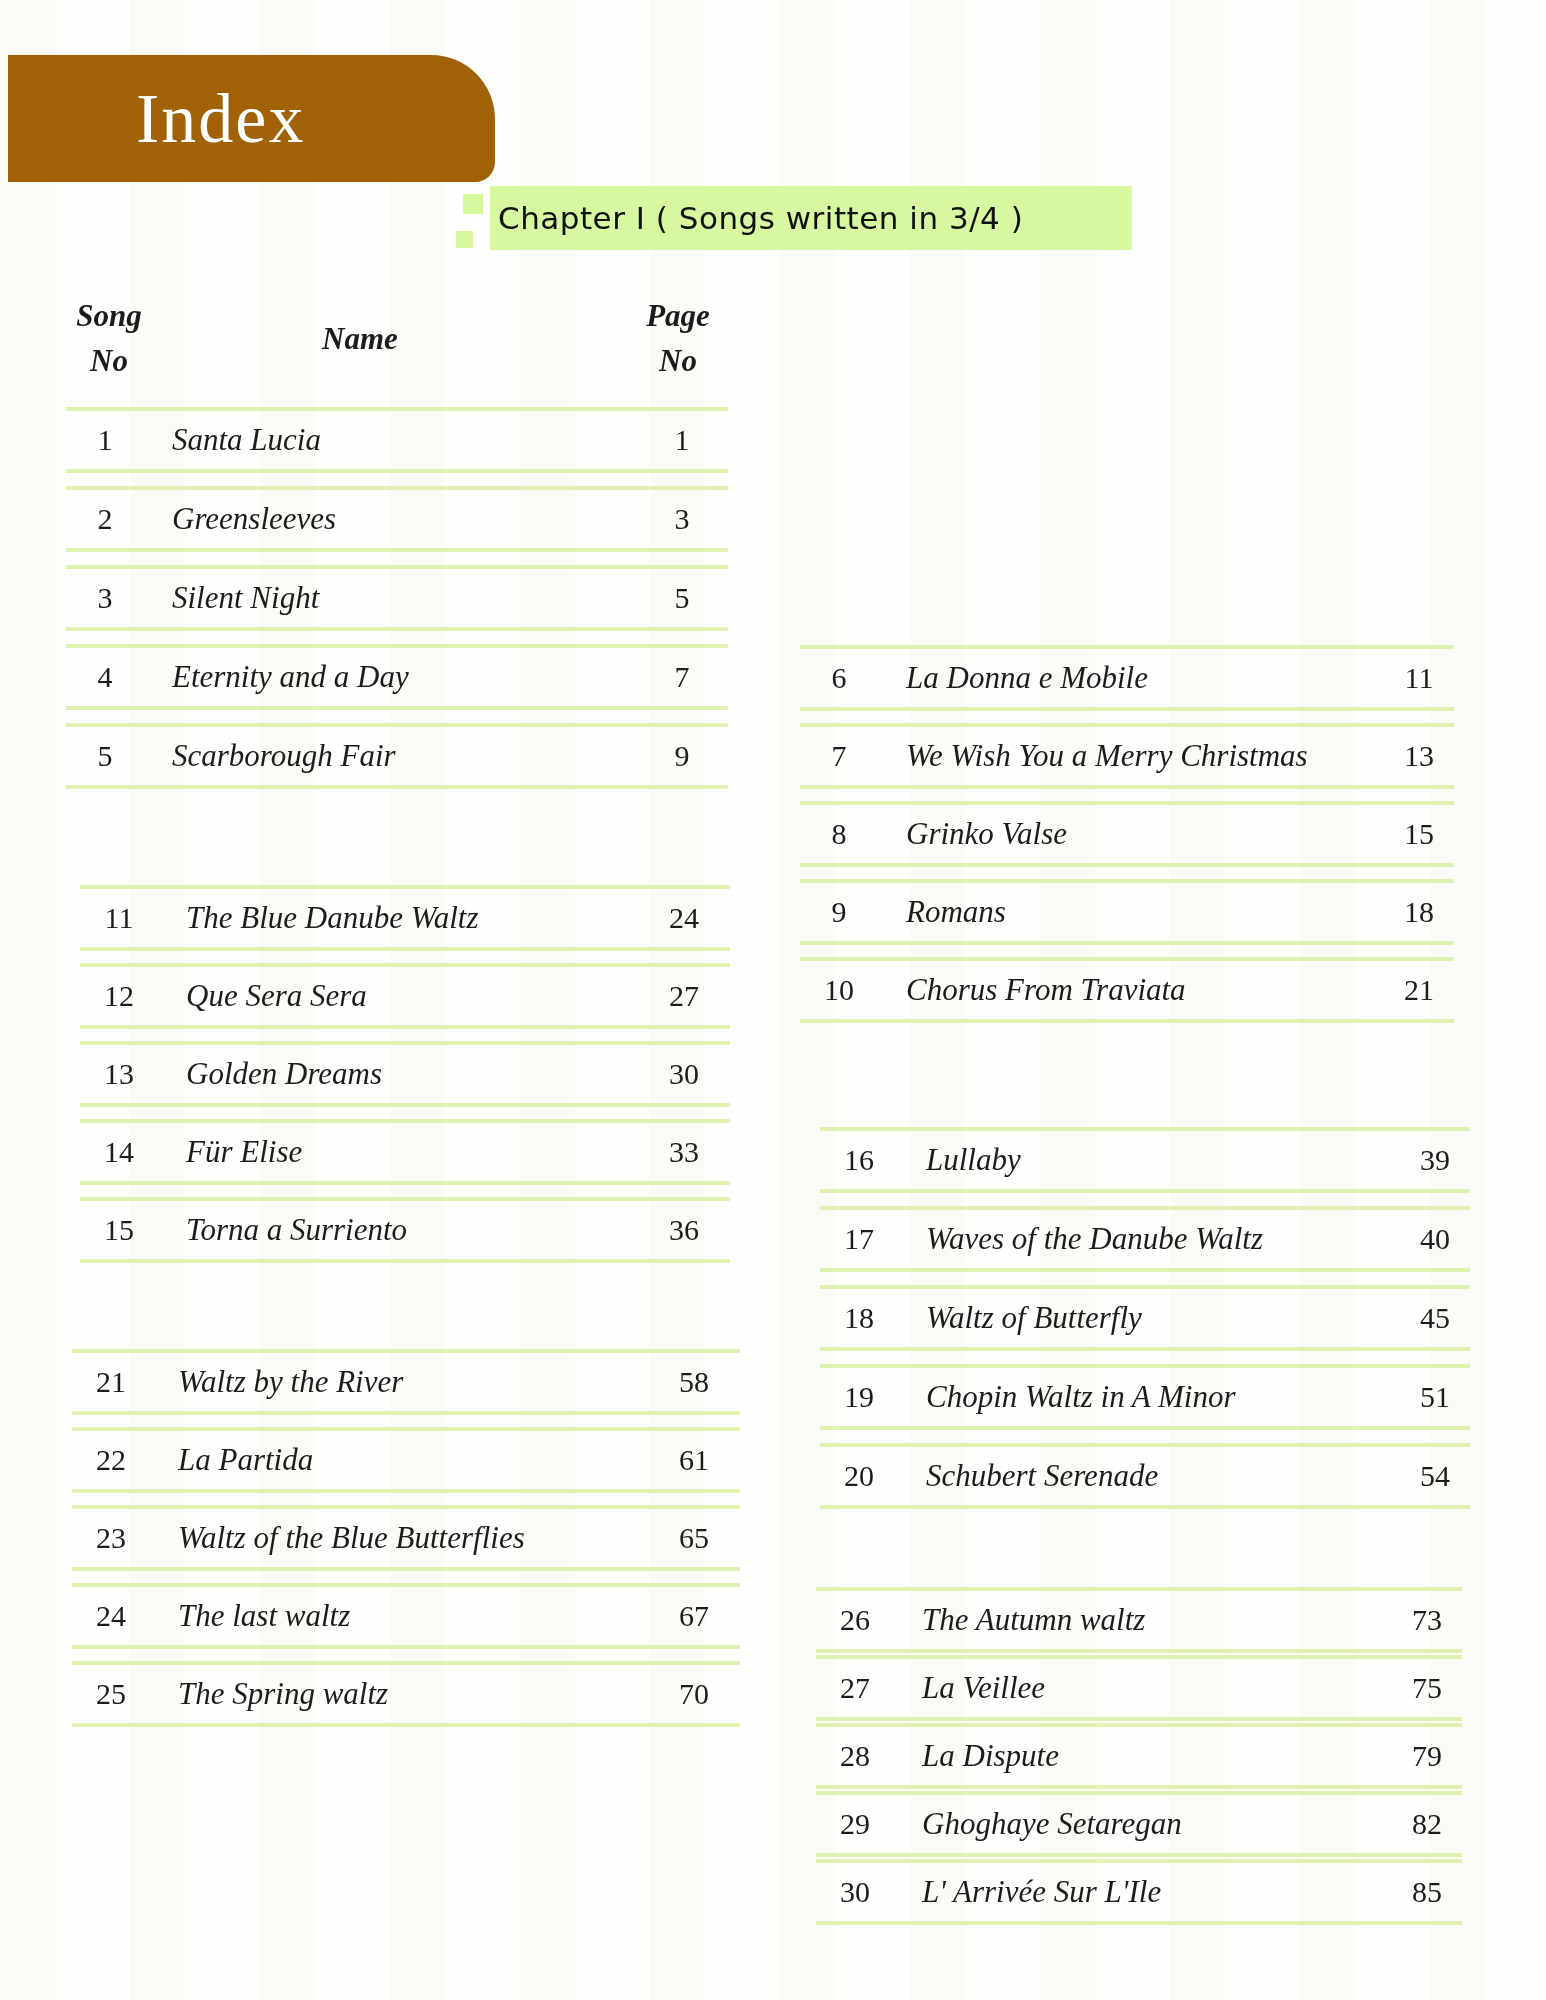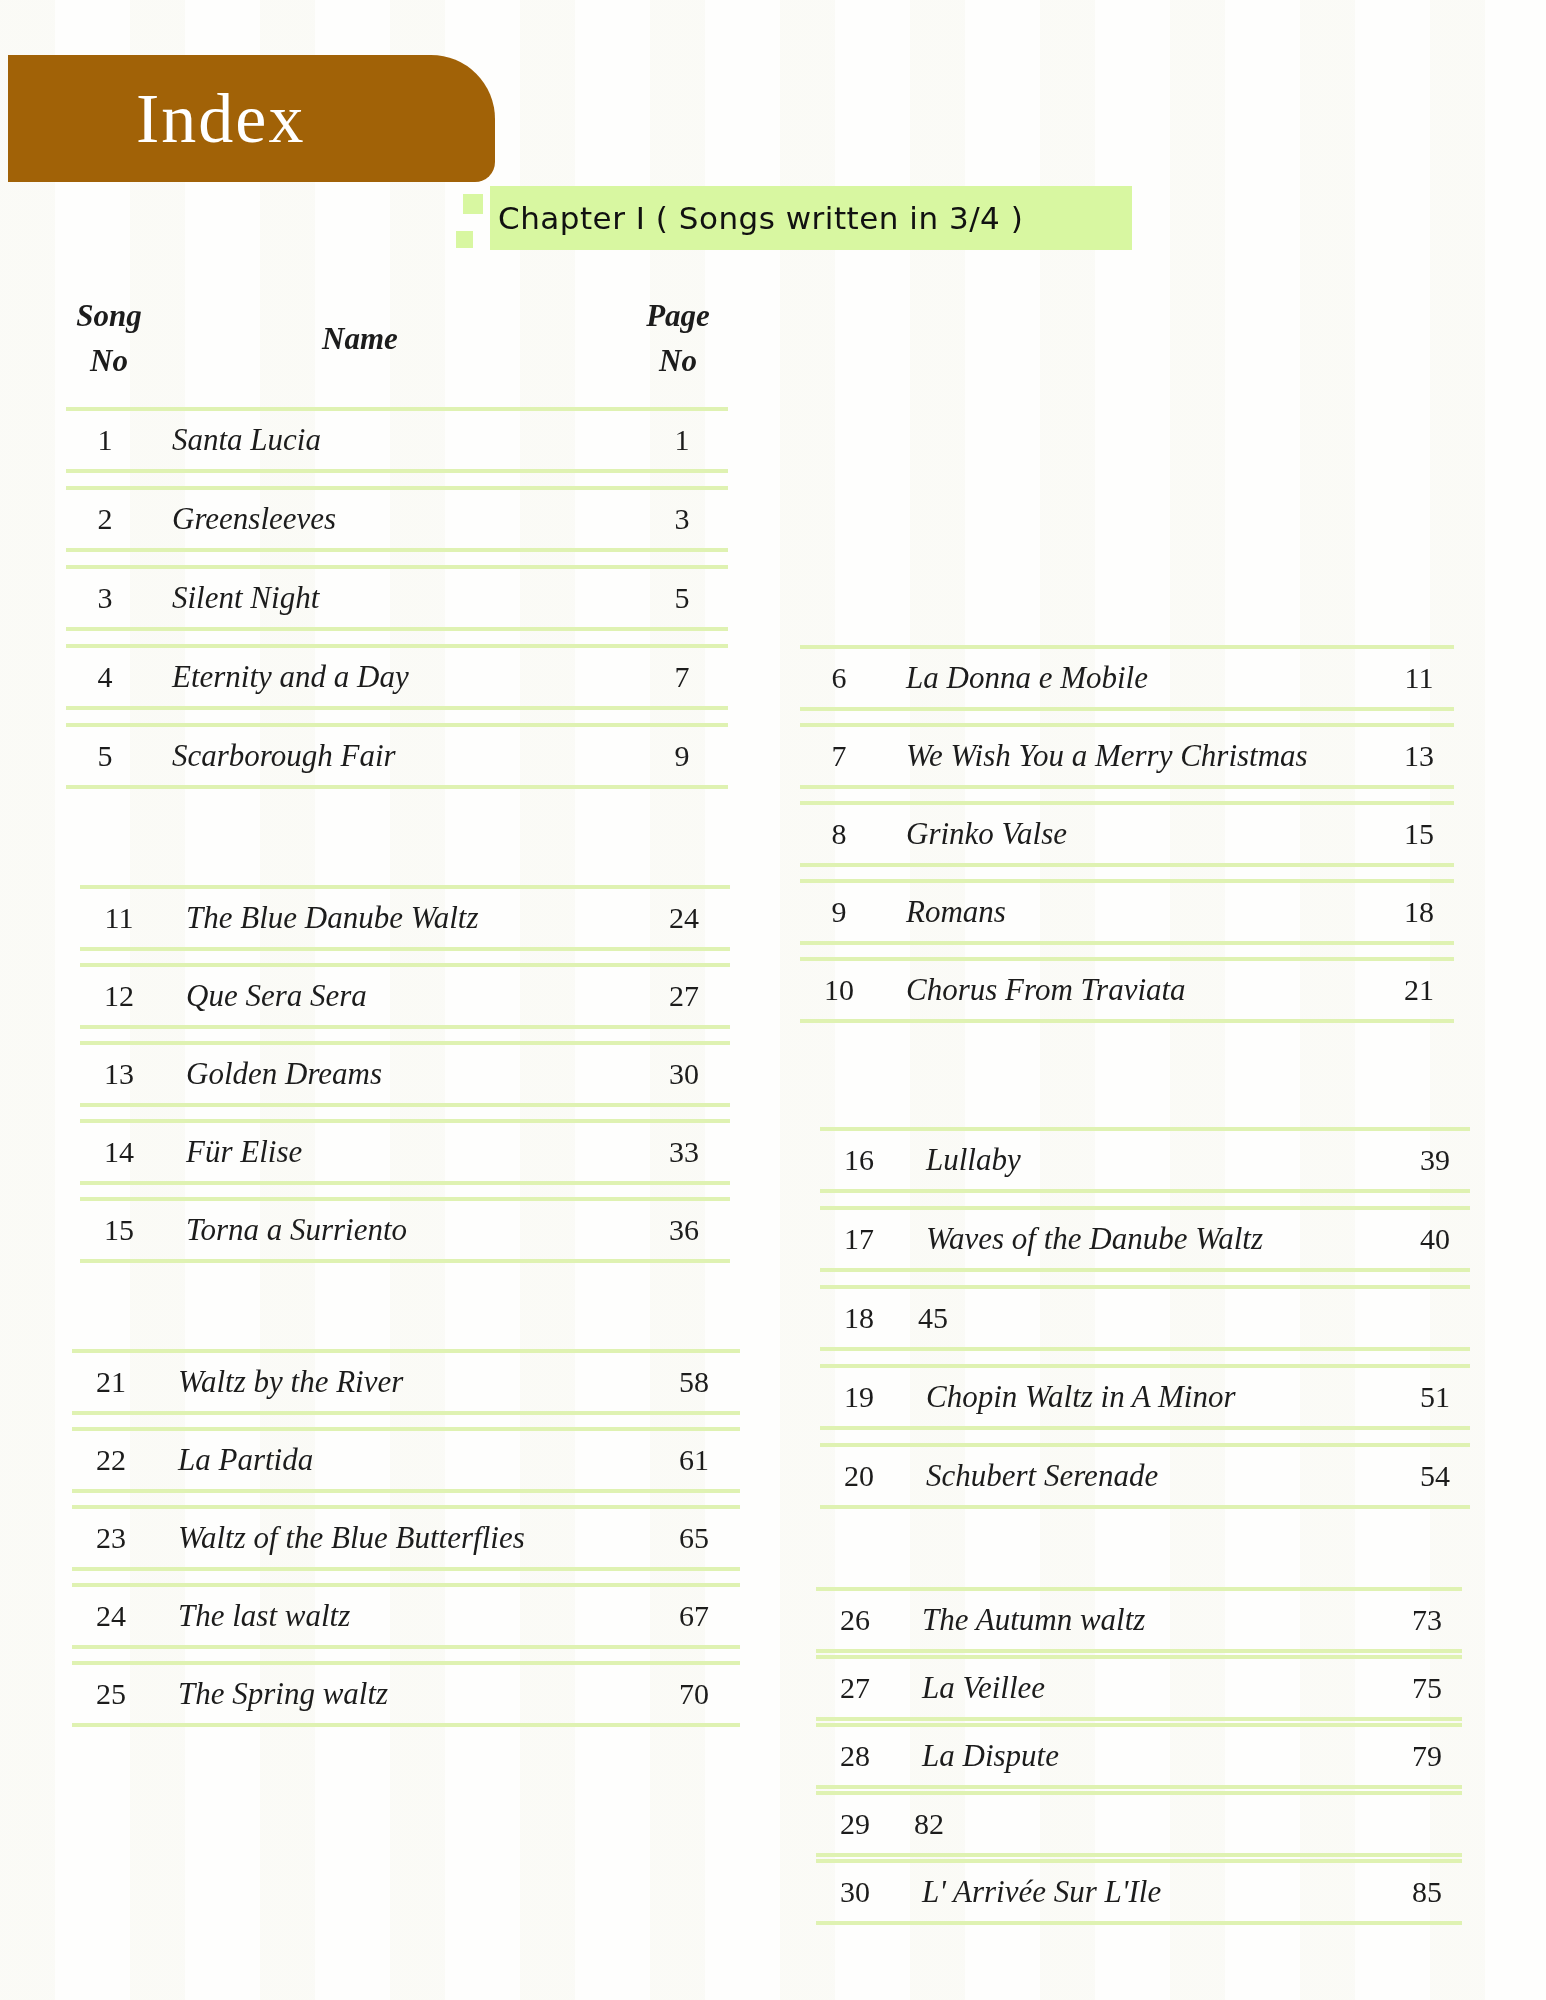--- a/index.html
+++ b/index.html
@@ -248,20 +248,21 @@
     <span class="c-name">Lullaby</span>
     <span class="c-page">39</span>
   </div>
   <div class="trow">
     <span class="c-no">17</span>
     <span class="c-name">Waves of the Danube Waltz</span>
     <span class="c-page">40</span>
   </div>
   <div class="trow">
     <span class="c-no">18</span>
+    <span class="c-name">Waltz of Butterfly</span>
     <span class="c-page">45</span>
   </div>
   <div class="trow">
     <span class="c-no">19</span>
     <span class="c-name">Chopin Waltz in A Minor</span>
     <span class="c-page">51</span>
   </div>
   <div class="trow">
     <span class="c-no">20</span>
     <span class="c-name">Schubert Serenade</span>
@@ -280,20 +281,21 @@
     <span class="c-name">La Veillee</span>
     <span class="c-page">75</span>
   </div>
   <div class="trow">
     <span class="c-no">28</span>
     <span class="c-name">La Dispute</span>
     <span class="c-page">79</span>
   </div>
   <div class="trow">
     <span class="c-no">29</span>
+    <span class="c-name">Ghoghaye Setaregan</span>
     <span class="c-page">82</span>
   </div>
   <div class="trow">
     <span class="c-no">30</span>
     <span class="c-name">L' Arrivée Sur L'Ile</span>
     <span class="c-page">85</span>
   </div>
 </div>
 
 </body></html>

